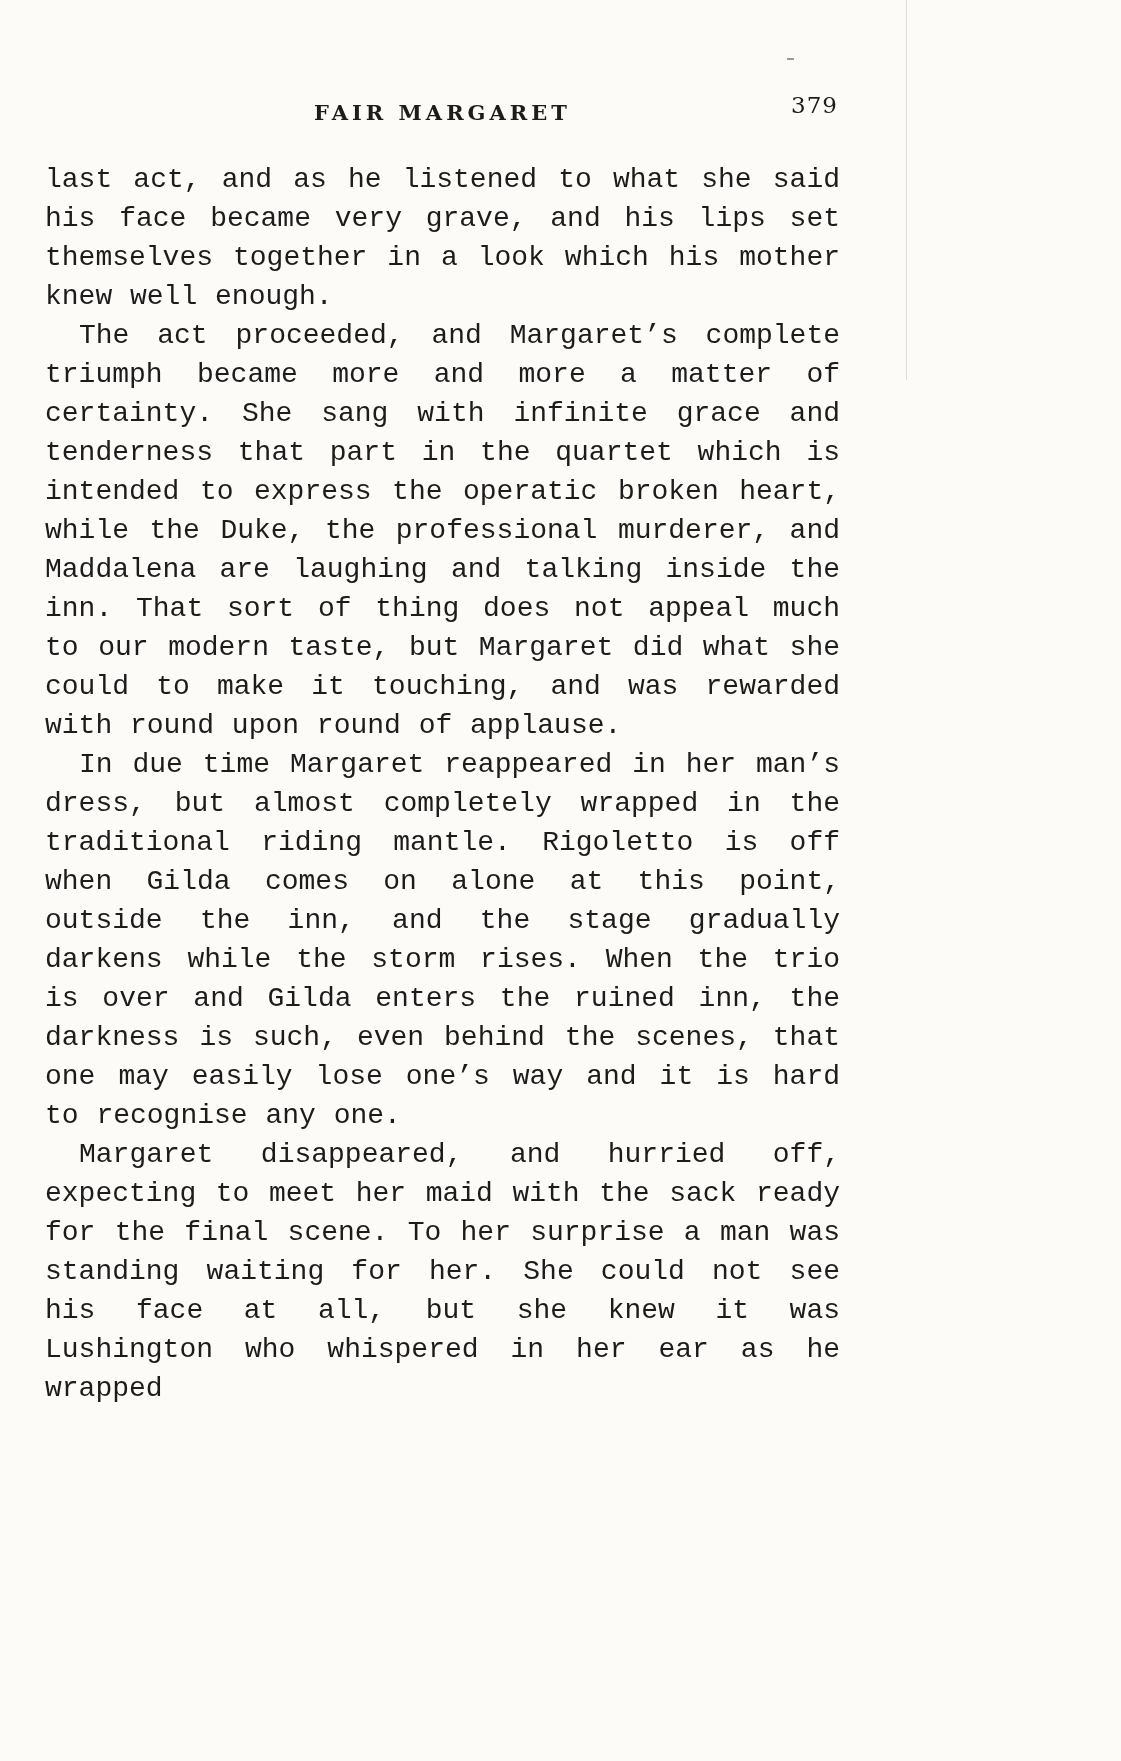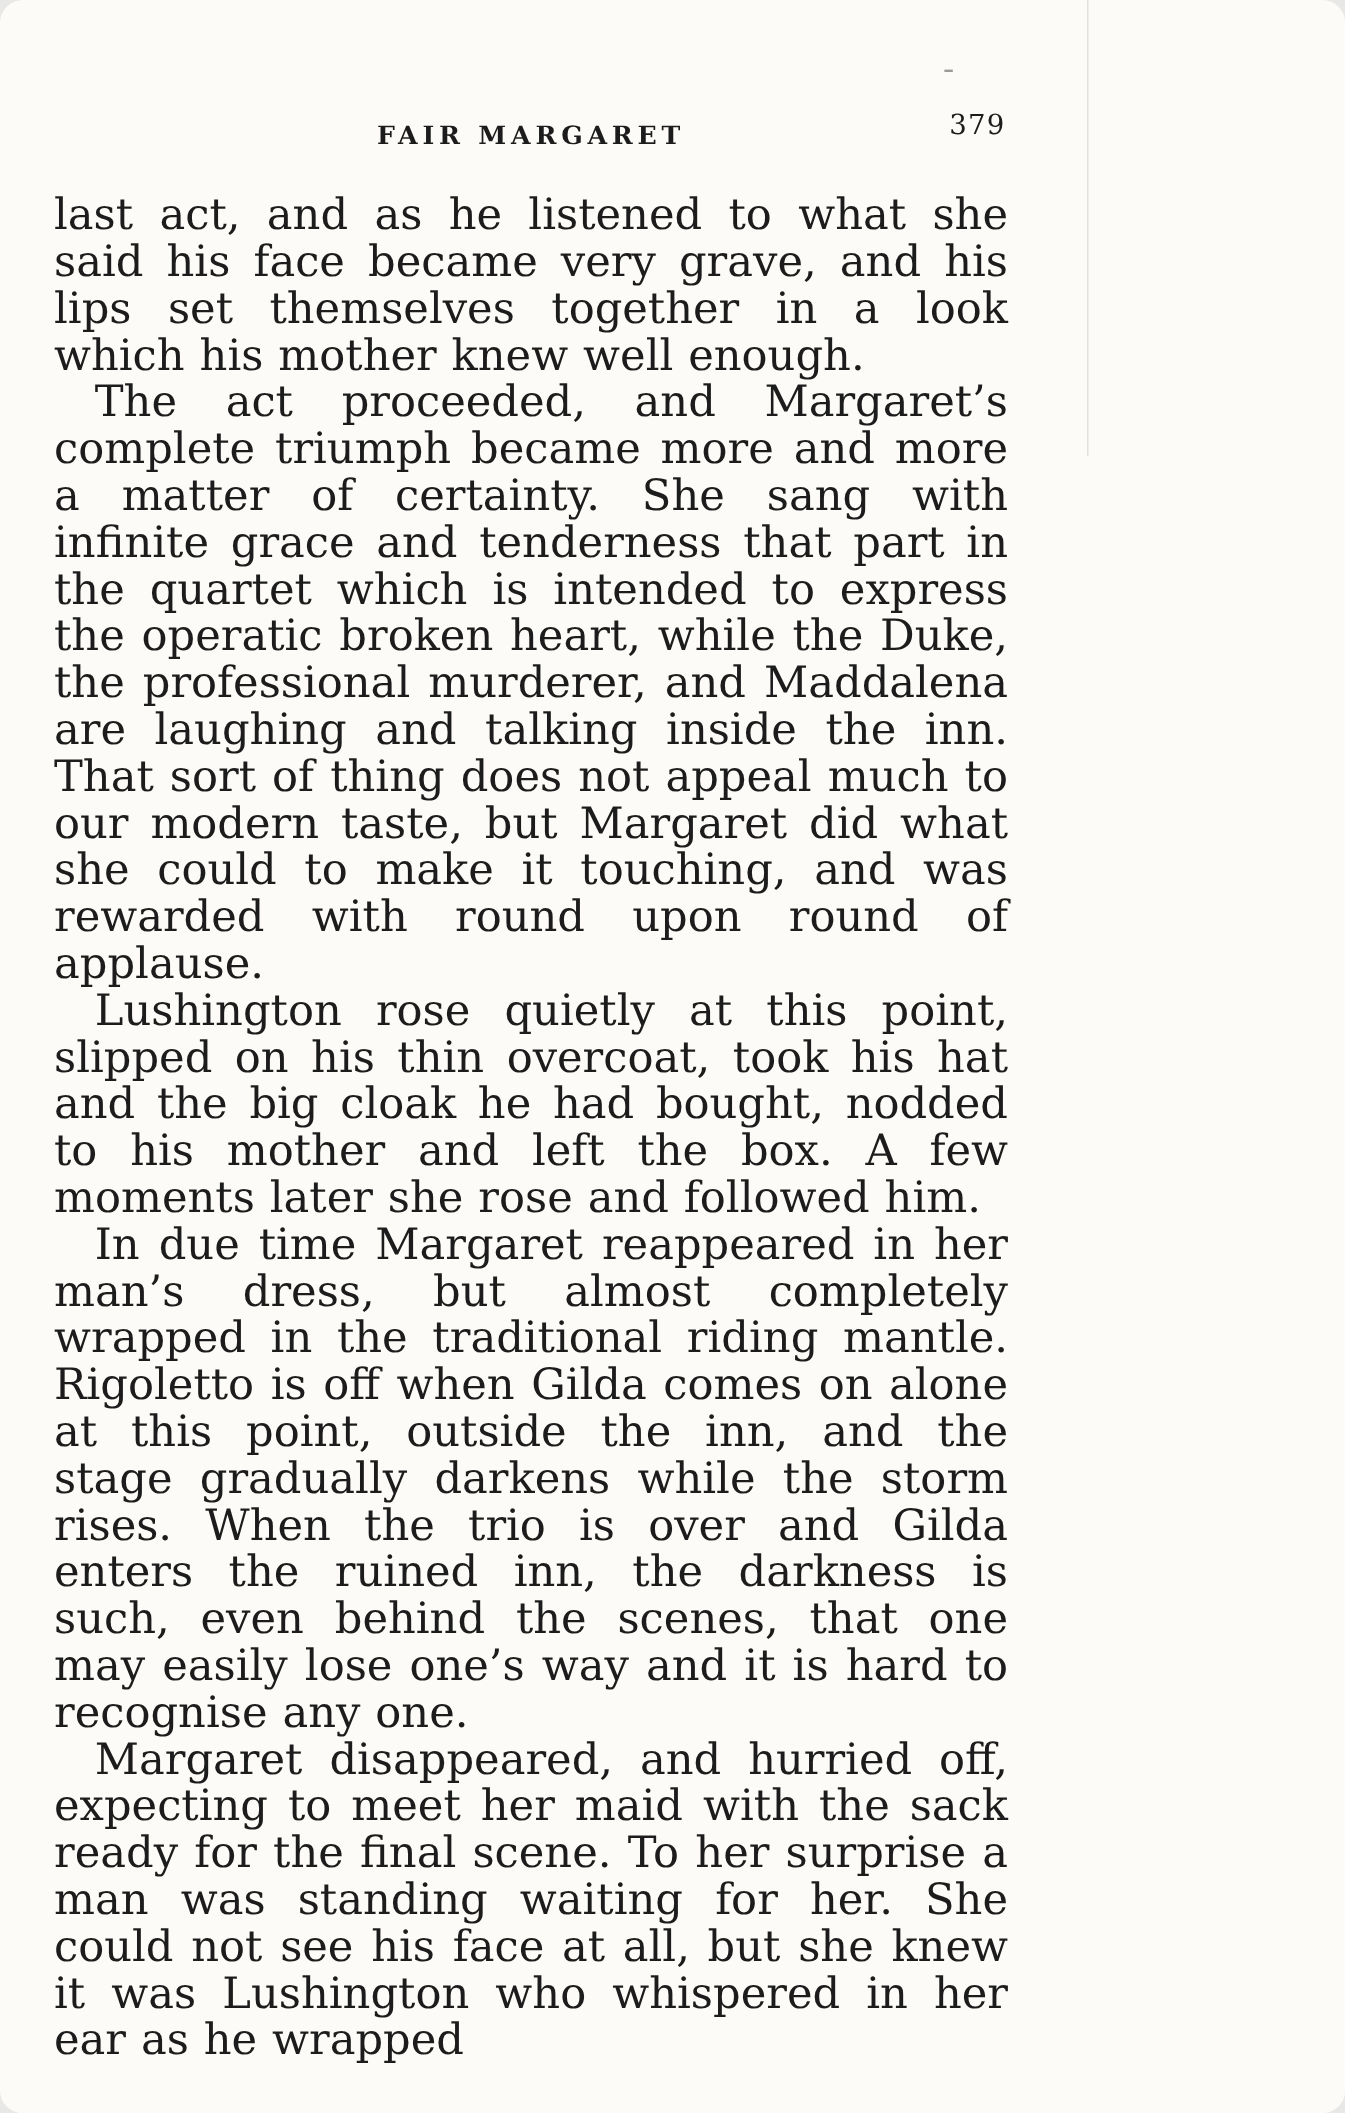--- a/index.html
+++ b/index.html
@@ -9,21 +9,20 @@
   }
   .page {
     position: relative;
     width: 1121px;
     height: 1761px;
     margin: 0 auto;
     background: var(--paper, #fcfbf7);
     color: var(--ink, #1c1c1c);
     font-family: "DejaVu Serif", "Liberation Serif", serif;
     overflow: hidden;
-    border-radius: 19px;
   }
   .scan-artifact-dash {
     position: absolute;
     left: 787px;
     top: 58px;
     width: 7px;
     height: 2px;
     background: #9a9a96;
   }
   .scan-edge-line {
@@ -57,24 +56,25 @@
     right: 2px;
     top: -4px;
     font-size: 23px;
     letter-spacing: 1px;
   }
   .text-block {
     position: absolute;
     left: 45px;
     top: 160px;
     width: 795px;
-    font-size: 36px;
+    font-size: 28px;
     line-height: 39px;
     text-align: justify;
     word-spacing: 1px;
+    font-family: Liberation Mono, monospace;
   }
   .text-block p {
     margin: 0;
     padding: 0;
   }
   .text-block p.indent {
     text-indent: 34px;
   }
 </style>
 </head>
@@ -86,18 +86,17 @@
   <span class="scan-edge-line"></span>
 
   <div class="running-header">
     <div class="running-title">FAIR MARGARET</div>
     <div class="page-number">379</div>
   </div>
 
   <div class="text-block">
     <p>last act, and as he listened to what she said his face became very grave, and his lips set themselves together in a look which his mother knew well enough.</p>
     <p class="indent">The act proceeded, and Margaret’s complete triumph became more and more a matter of certainty. She sang with infinite grace and tenderness that part in the quartet which is intended to express the operatic broken heart, while the Duke, the professional murderer, and Maddalena are laughing and talking inside the inn. That sort of thing does not appeal much to our modern taste, but Margaret did what she could to make it touching, and was rewarded with round upon round of applause.</p>
-    <p class="indent">Lushington rose quietly at this point, slipped on his thin overcoat, took his hat and the big cloak he had bought, nodded to his mother and left the box. A few moments later she rose and followed him.</p>
     <p class="indent">In due time Margaret reappeared in her man’s dress, but almost completely wrapped in the traditional riding mantle. Rigoletto is off when Gilda comes on alone at this point, outside the inn, and the stage gradually darkens while the storm rises. When the trio is over and Gilda enters the ruined inn, the darkness is such, even behind the scenes, that one may easily lose one’s way and it is hard to recognise any one.</p>
     <p class="indent">Margaret disappeared, and hurried off, expecting to meet her maid with the sack ready for the final scene. To her surprise a man was standing waiting for her. She could not see his face at all, but she knew it was Lushington who whispered in her ear as he wrapped</p>
   </div>
 
 </div>
 
 </body></html>

